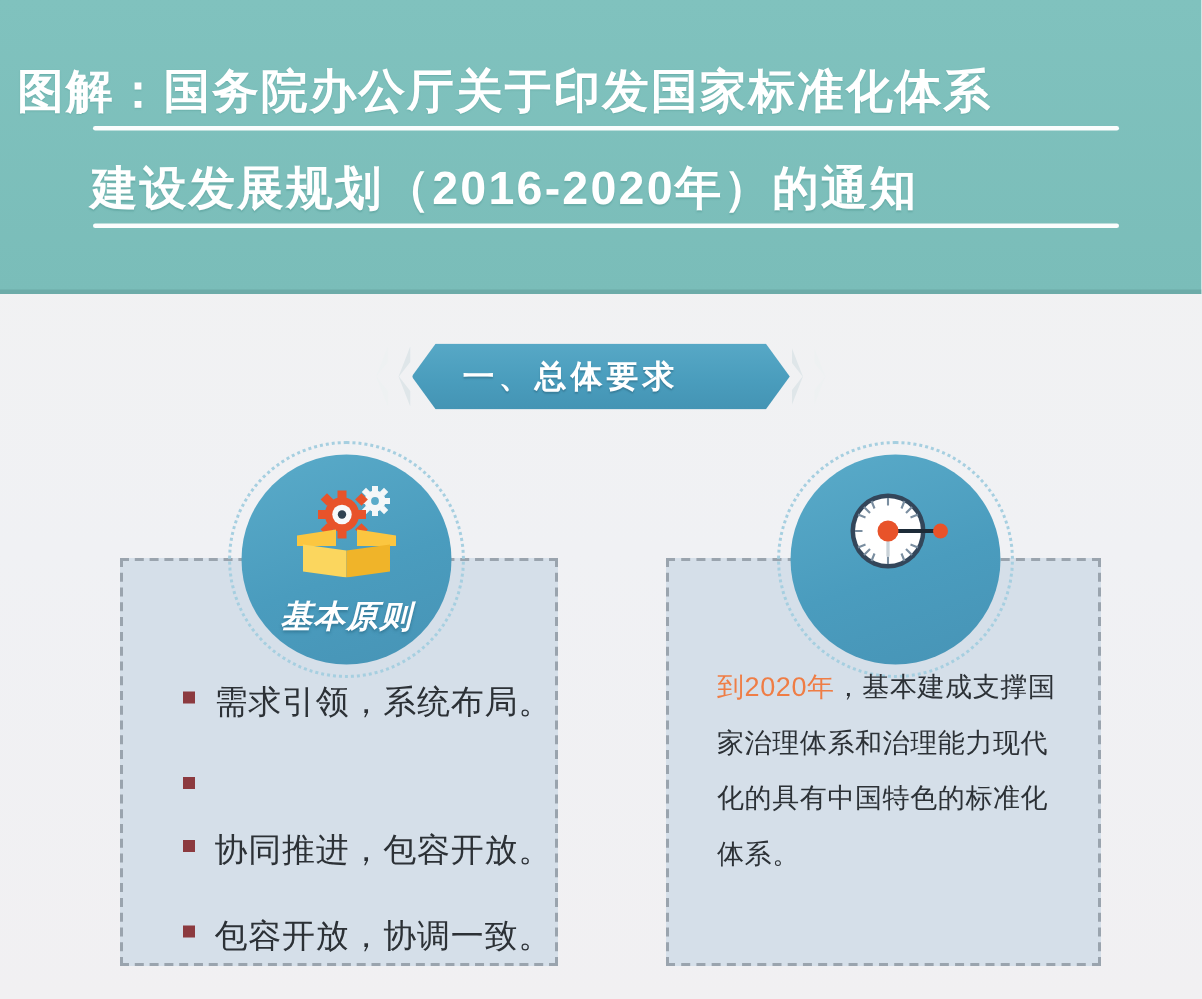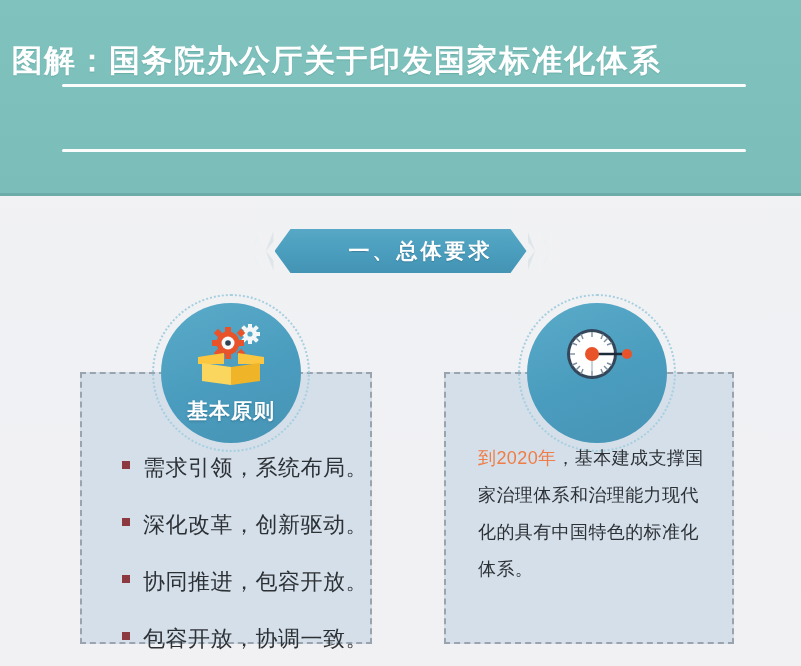--- a/index.html
+++ b/index.html
@@ -105,21 +105,21 @@
   .chev.c1 { background: #eef1f2; }
   .chev.c2 { background: #dfe6e9; }
 
   .banner-plate {
     position: relative;
     height: 44px;
     min-width: 252px;
     background: linear-gradient(180deg, #57a8c6 0%, #4a9dbd 55%, #4494b4 100%);
     display: flex;
     align-items: center;
-    justify-content: flex-end;
+    justify-content: flex-start;
     padding: 0 34px;
     box-sizing: border-box;
     clip-path: polygon(16px 0, calc(100% - 16px) 0, 100% 50%, calc(100% - 16px) 100%, 16px 100%, 0 50%);
     box-shadow: 0 1px 2px rgba(0,0,0,0.07);
   }
   .banner-plate .banner-text {
     color: #ffffff;
     font-size: 21px;
     font-weight: bold;
     letter-spacing: 3px;
@@ -168,20 +168,21 @@
 
   .badge-label {
     color: #ffffff;
     font-size: 21px;
     font-weight: bold;
     letter-spacing: 1px;
     white-space: nowrap;
     text-shadow: 0 1px 2px rgba(30,90,115,0.5);
     position: relative;
     z-index: 2;
+    font-style: italic;
   }
   .badge-icon {
     position: absolute;
     top: 20px;
     left: 50%;
     transform: translateX(-50%);
     width: 74px;
     height: 62px;
     z-index: 1;
   }
@@ -235,20 +236,21 @@
 </style>
 </head>
 <body>
 
 <div class="page">
 
   <div class="header">
     <div class="title-line l1">图解：国务院办公厅关于印发国家标准化体系</div>
     <div class="title-rule r1"></div>
 
+    <div class="title-line l2">建设发展规划（2016-2020年）的通知</div>
     <div class="title-rule r2"></div>
   </div>
 
   <div class="section-banner">
     <div class="banner-wrap">
 
       <div class="chev-group left">
         <span class="chev c1"></span>
         <span class="chev c2"></span>
       </div>
@@ -310,21 +312,20 @@
     <span class="badge-label">基本原则</span>
   </div>
 
   <div class="bullet-list">
     <div class="bullet-item">
       <span class="bullet-mark"></span>
       <span class="bullet-text">需求引领，系统布局。</span>
     </div>
     <div class="bullet-item">
       <span class="bullet-mark"></span>
-      <span class="bullet-text">深化改革，创新驱动。</span>
     </div>
     <div class="bullet-item">
       <span class="bullet-mark"></span>
       <span class="bullet-text">协同推进，包容开放。</span>
     </div>
     <div class="bullet-item">
       <span class="bullet-mark"></span>
       <span class="bullet-text">包容开放，协调一致。</span>
     </div>
   </div>

